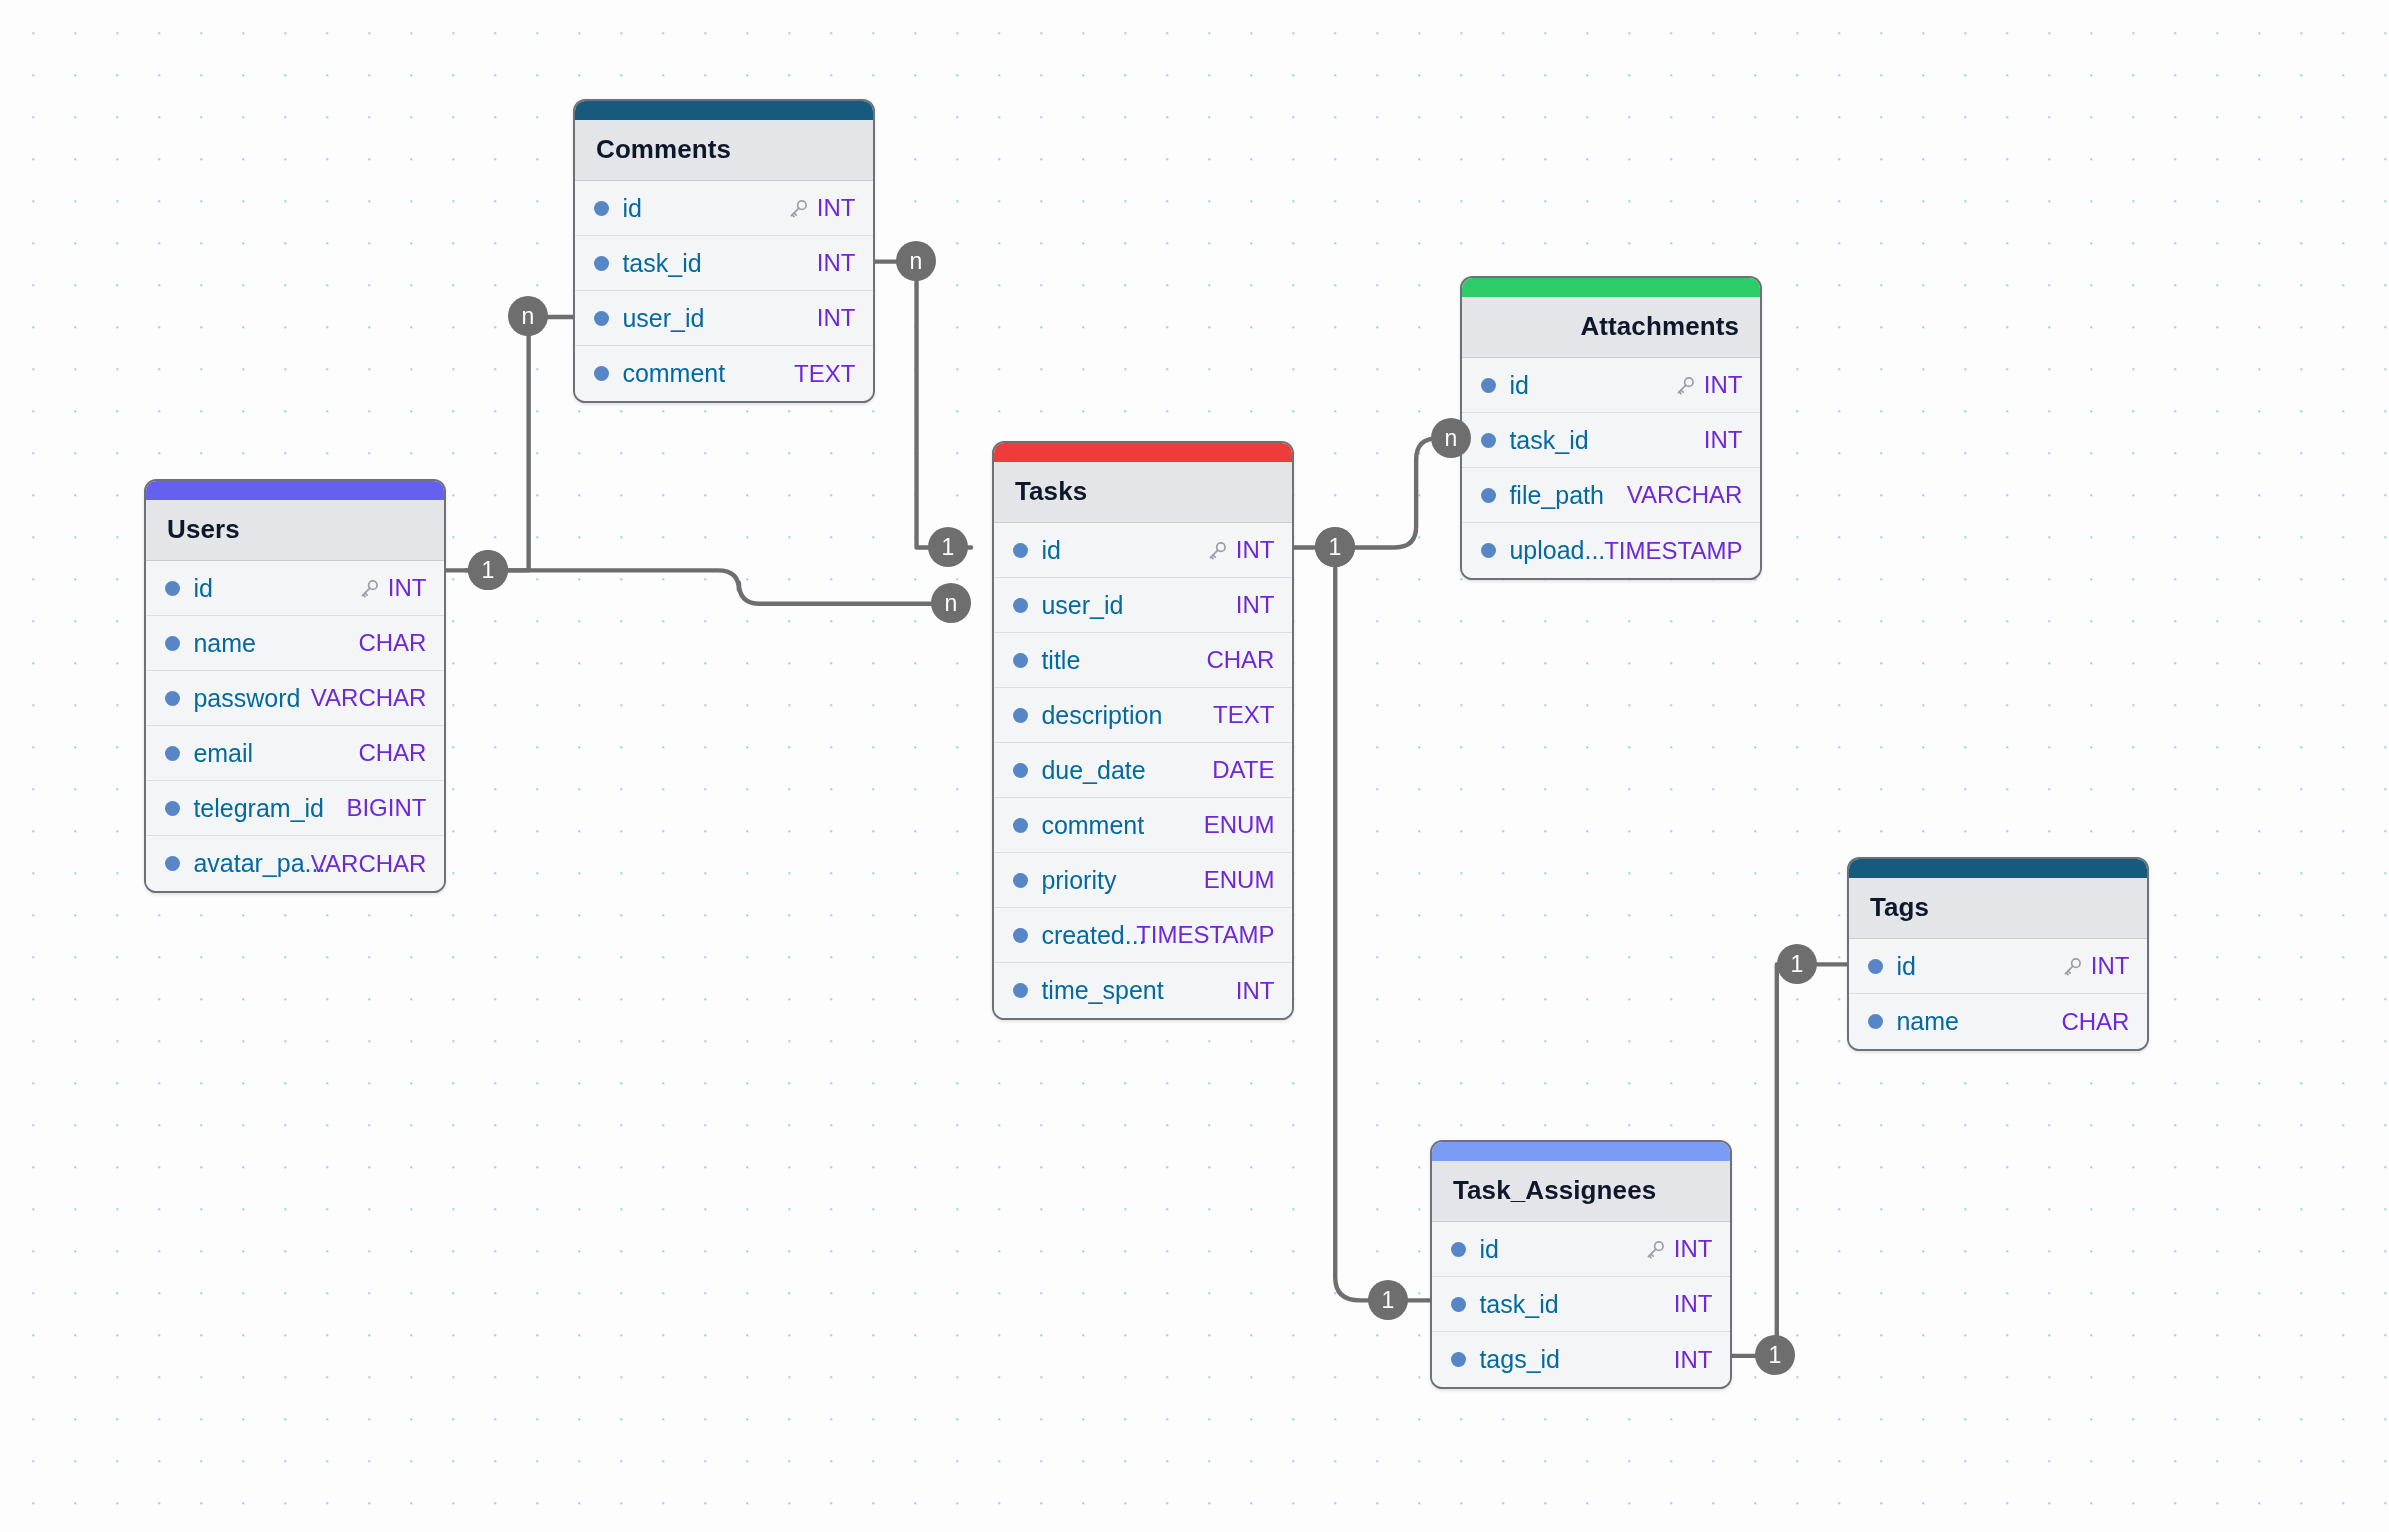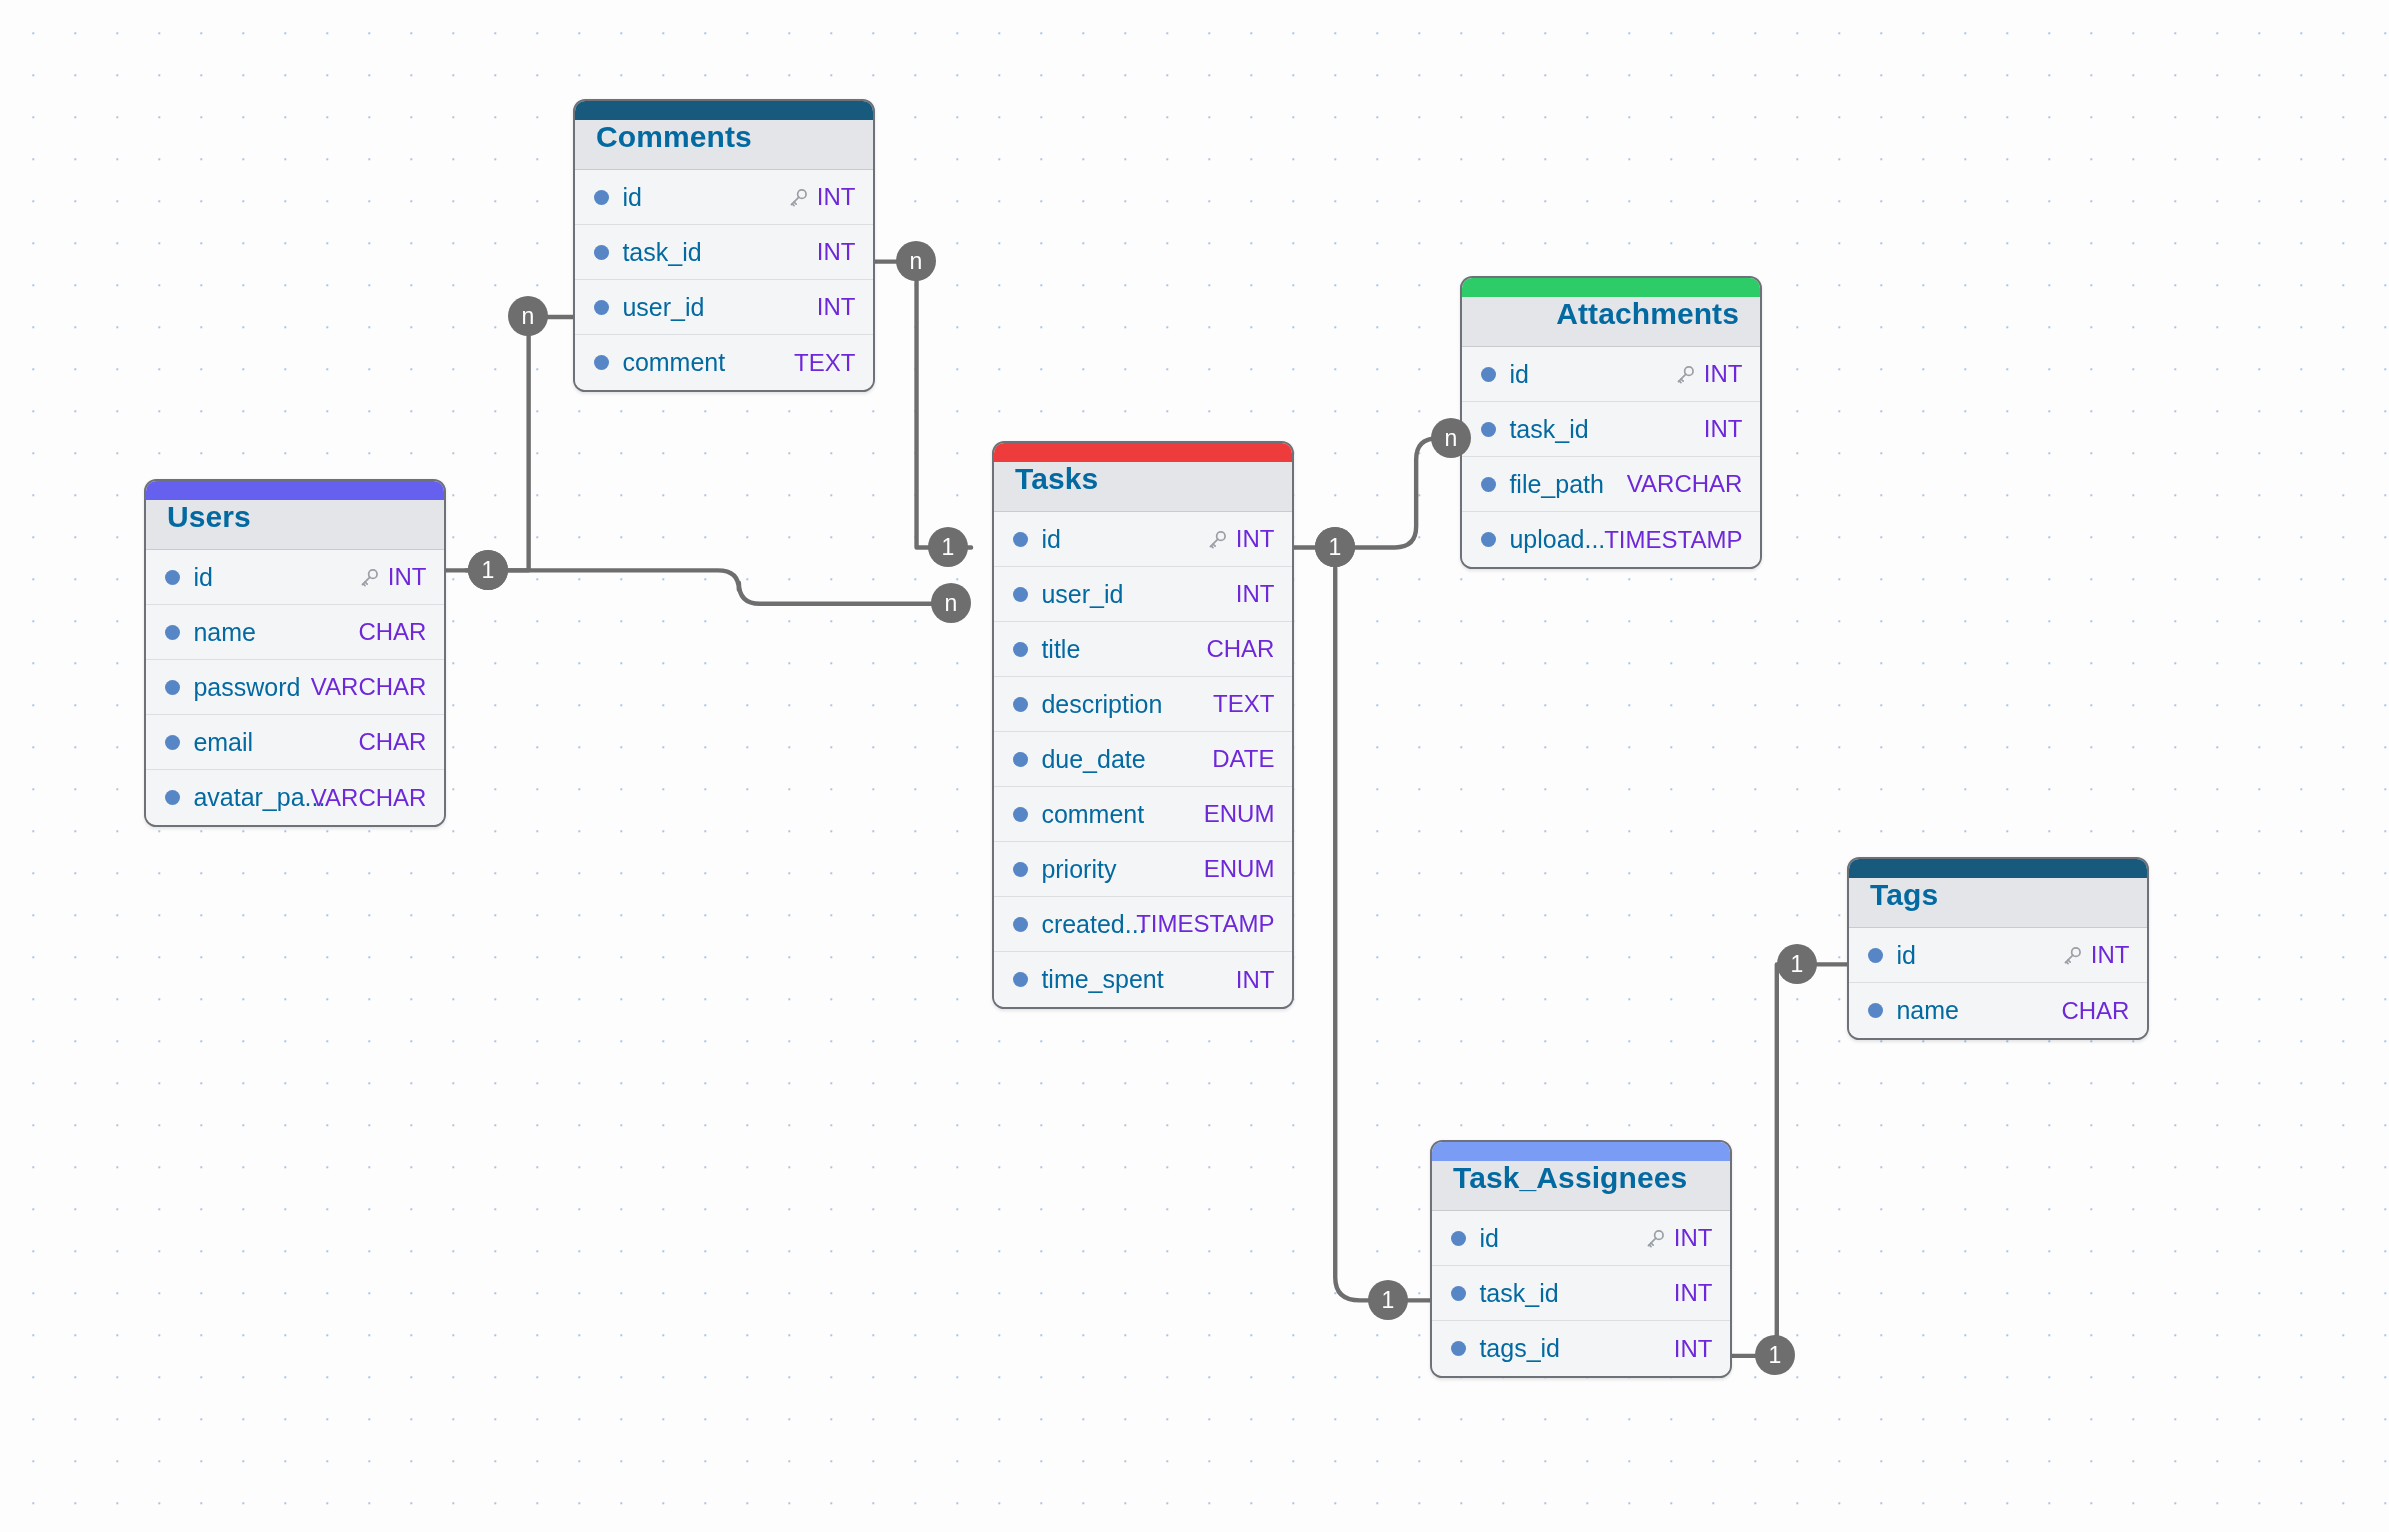--- a/index.html
+++ b/index.html
@@ -41,24 +41,24 @@
     background: #f4f5f6;
     box-shadow: 0 1.8px 3.5px rgba(0,0,0,0.10);
     overflow: hidden;
   }
   .tbl-colorbar {
     height: 19.4px;
     width: 100%;
   }
   .tbl-title {
     background: #e4e5e8;
-    font-size: 30px;
+    font-size: 26px;
     font-weight: bold;
-    color: #0369a1;
-    padding: 0 21px 15px 21px;
+    color: #0f172a;
+    padding: 14px 21px 15px 21px;
     border-bottom: 1.8px solid #c9cbcf;
     letter-spacing: 0.1px;
   }
   .tbl-rows { display: block; }
   .tbl-row {
     display: flex;
     align-items: center;
     justify-content: space-between;
     height: 55px;
     padding: 0 17.6px 0 19.4px;
@@ -215,20 +215,29 @@
               <span class="row-type">VARCHAR</span>
             </div>
           </div>
           <div class="tbl-row">
             <div class="row-left">
               <span class="row-dot"></span>
               <span class="row-name">email</span>
             </div>
             <div class="row-right">
               <span class="row-type">CHAR</span>
+            </div>
+          </div>
+          <div class="tbl-row">
+            <div class="row-left">
+              <span class="row-dot"></span>
+              <span class="row-name">telegram_id</span>
+            </div>
+            <div class="row-right">
+              <span class="row-type">BIGINT</span>
             </div>
           </div>
           <div class="tbl-row">
             <div class="row-left">
               <span class="row-dot"></span>
               <span class="row-name">avatar_pa...</span>
             </div>
             <div class="row-right">
               <span class="row-type">VARCHAR</span>
             </div>

